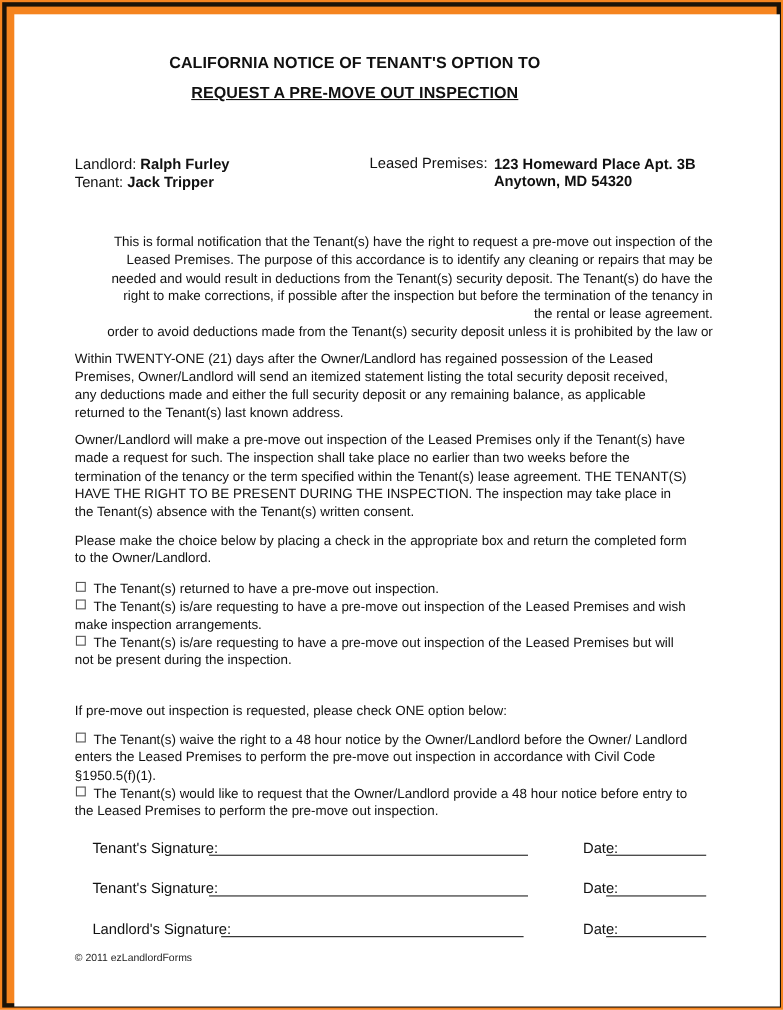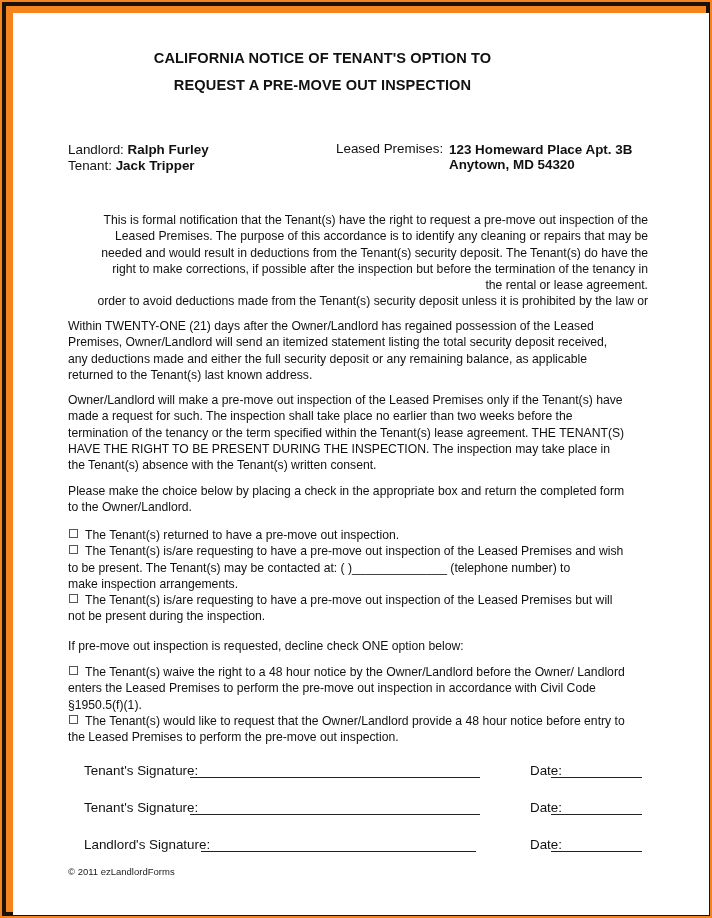--- a/index.html
+++ b/index.html
@@ -41,21 +41,21 @@
 </head>
 <body>
 
 <div class="frame">
   <div class="frame-inner">
     <div class="page"></div>
   </div>
 </div>
 
 <div class="abs title" style="top:50px;">CALIFORNIA NOTICE OF TENANT'S OPTION TO</div>
-<div class="abs title" style="top:77px;">REQUEST A PRE-MOVE OUT INSPECTION</div>
+<div class="abs title" style="top:77px;text-decoration:underline;">REQUEST A PRE-MOVE OUT INSPECTION</div>
 
 <div class="abs hdr" style="left:68px; top:142px;">
   <span>Landlord:</span>
   <b>Ralph Furley</b>
 </div>
 <div class="abs hdr" style="left:68px; top:158px;">
   <span>Tenant:</span>
   <b>Jack Tripper</b>
 </div>
 <div class="abs hdr" style="left:336px; top:141px;">Leased Premises:</div>
@@ -90,31 +90,30 @@
   <span class="line">Please make the choice below by placing a check in the appropriate box and return the completed form</span>
   <span class="line">to the Owner/Landlord.</span>
 </div>
 
 <div class="para" style="top:527px;">
   <div>
     <span class="line"><span class="cb"></span><span>The Tenant(s) returned to have a pre-move out inspection.</span></span>
   </div>
   <div>
     <span class="line"><span class="cb"></span><span>The Tenant(s) is/are requesting to have a pre-move out inspection of the Leased Premises and wish</span></span>
-    <span class="line">to be present. The Tenant(s) may be contacted at:  (       )______________ (telephone number) to</span>
     <span class="line">make inspection arrangements.</span>
   </div>
   <div>
     <span class="line"><span class="cb"></span><span>The Tenant(s) is/are requesting to have a pre-move out inspection of the Leased Premises but will</span></span>
     <span class="line">not be present during the inspection.</span>
   </div>
 </div>
 
 <div class="para" style="top:638px;">
-  <span class="line">If pre-move out inspection is requested, decline check ONE option below:</span>
+  <span class="line">If pre-move out inspection is requested, please check ONE option below:</span>
 </div>
 
 <div class="para" style="top:664px;">
   <div>
     <span class="line"><span class="cb"></span><span>The Tenant(s) waive the right to a 48 hour notice by the Owner/Landlord before the Owner/ Landlord</span></span>
     <span class="line">enters the Leased Premises to perform the pre-move out inspection in accordance with Civil Code</span>
     <span class="line">§1950.5(f)(1).</span>
   </div>
   <div>
     <span class="line"><span class="cb"></span><span>The Tenant(s) would like to request that the Owner/Landlord provide a 48 hour notice before entry to</span></span>

